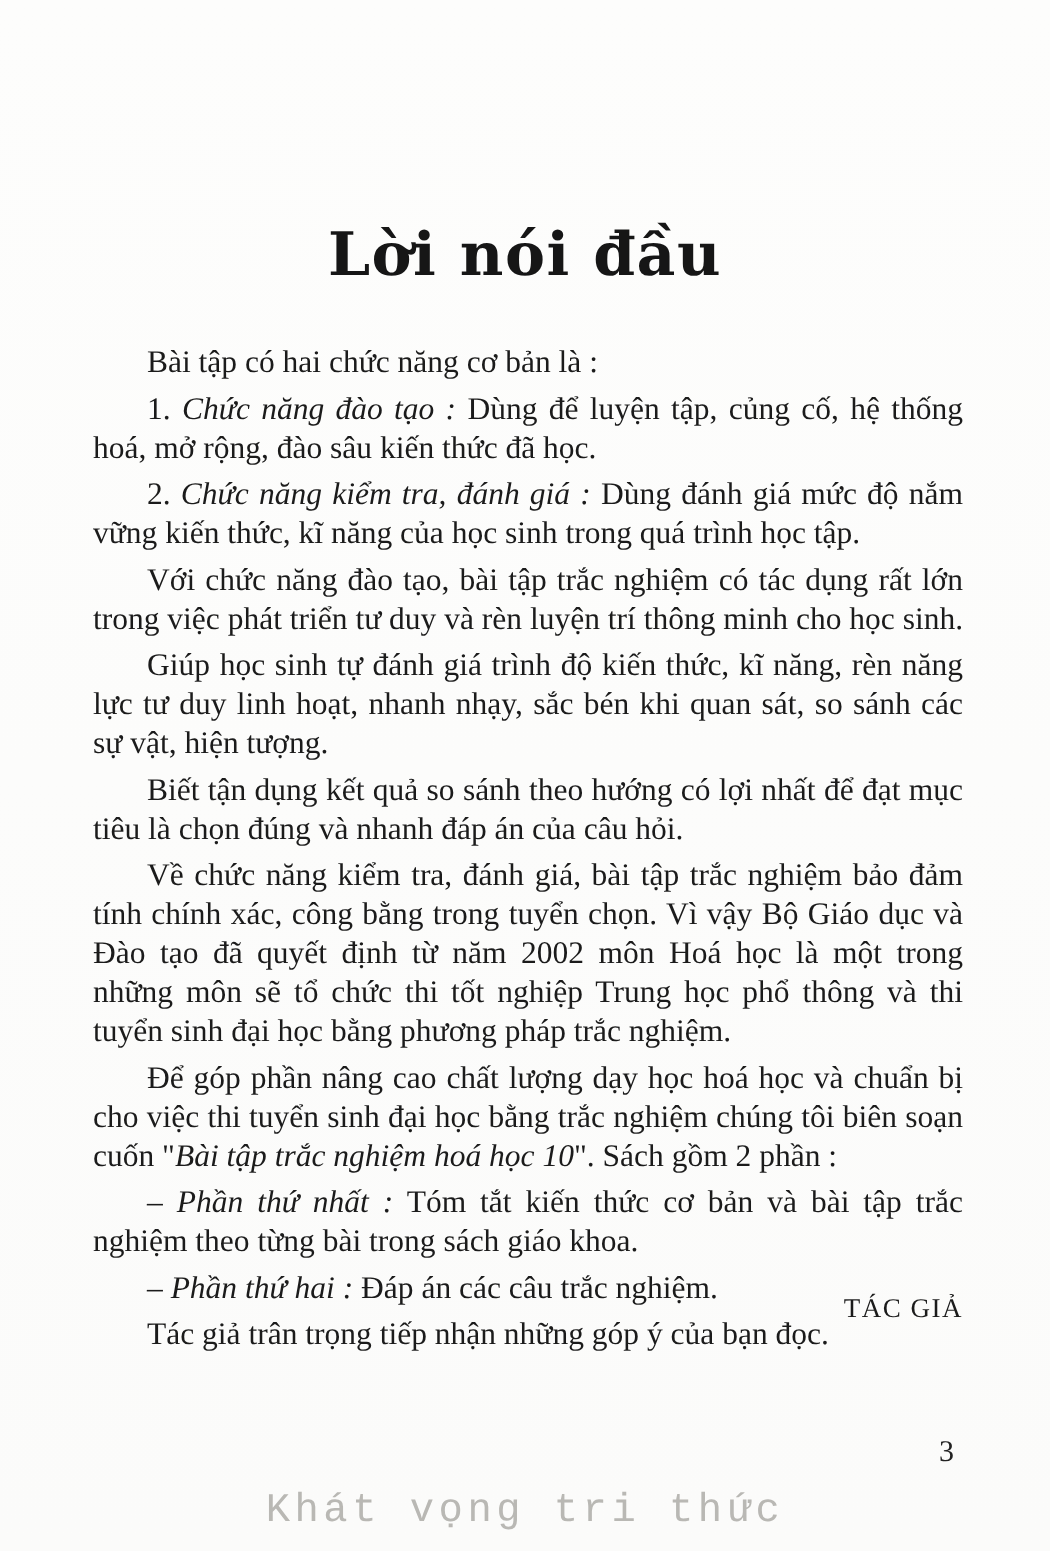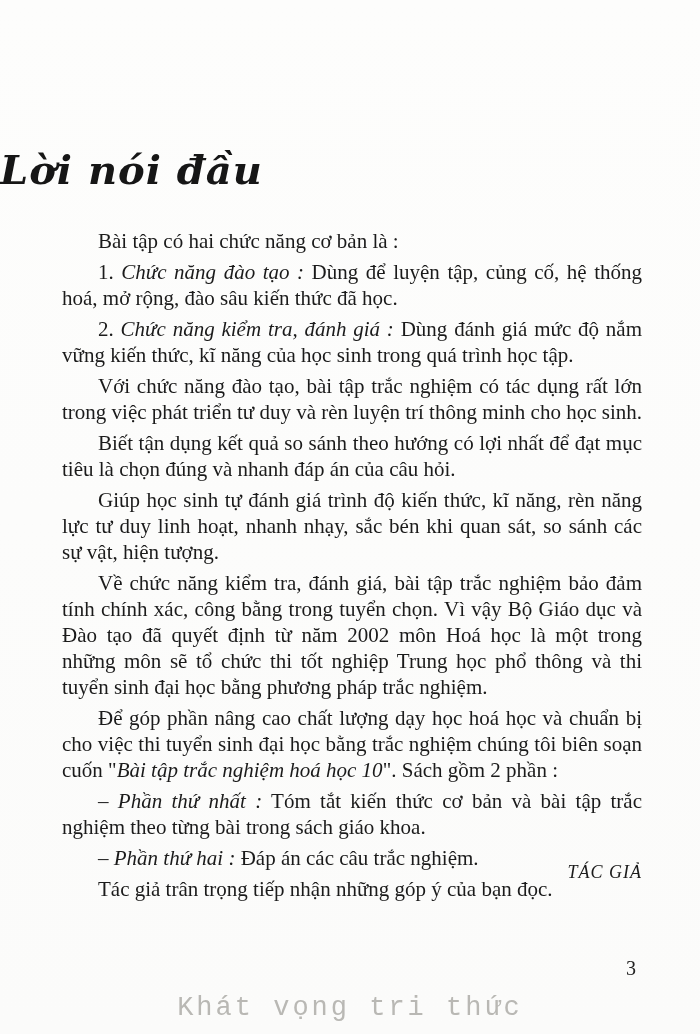--- a/index.html
+++ b/index.html
@@ -11,22 +11,22 @@
     position:relative;
     overflow:hidden;
   }
   .page {
     position:absolute; inset:0;
     background:linear-gradient(180deg, #fdfdfc 0%, #fbfbfa 100%);
   }
   .page-title {
     position:absolute;
     top:146px; left:0; right:0;
+    text-align:center;
     font-family:"DejaVu Serif", serif;
-    font-style:italic;
     font-weight:bold;
     font-size:40px;
     letter-spacing:1px;
     color:#161616;
   }
   .body-text {
     position:absolute;
     top:228px;
     left:62px;
     width:580px;
@@ -38,21 +38,20 @@
     font-size:21px;
     line-height:26px;
   }
   .body-text em { font-style:italic;margin-top:32px; }
   .signature {
     position:absolute;
     top:862px;
     left:62px;
     width:580px;
     text-align:right;
-    font-style:italic;
     font-size:18px;
     letter-spacing:1px;
     color:#1b1b1b;
   }
   .watermark {
     position:absolute;
     left:0; right:0;
     bottom:8px;
     text-align:center;
     pointer-events:none;
@@ -87,22 +86,22 @@
 
 <div class="page">
 
   <div class="page-title">Lời nói đầu</div>
 
   <div class="body-text">
       <p><span>Bài tập có hai chức năng cơ bản là :</span></p>
       <p><span>1. </span><em>Chức năng đào tạo :</em><span> Dùng để luyện tập, củng cố, hệ thống hoá, mở rộng, đào sâu kiến thức đã học.</span></p>
       <p><span>2. </span><em>Chức năng kiểm tra, đánh giá :</em><span> Dùng đánh giá mức độ nắm vững kiến thức, kĩ năng của học sinh trong quá trình học tập.</span></p>
       <p><span>Với chức năng đào tạo, bài tập trắc nghiệm có tác dụng rất lớn trong việc phát triển tư duy và rèn luyện trí thông minh cho học sinh.</span></p>
+      <p><span>Giúp học sinh tự đánh giá trình độ kiến thức, kĩ năng, rèn năng lực tư duy linh hoạt, nhanh nhạy, sắc bén khi quan sát, so sánh các sự vật, hiện tượng.</span></p>
       <p><span>Biết tận dụng kết quả so sánh theo hướng có lợi nhất để đạt mục tiêu là chọn đúng và nhanh đáp án của câu hỏi.</span></p>
-      <p><span>Giúp học sinh tự đánh giá trình độ kiến thức, kĩ năng, rèn năng lực tư duy linh hoạt, nhanh nhạy, sắc bén khi quan sát, so sánh các sự vật, hiện tượng.</span></p>
       <p><span>Về chức năng kiểm tra, đánh giá, bài tập trắc nghiệm bảo đảm tính chính xác, công bằng trong tuyển chọn. Vì vậy Bộ Giáo dục và Đào tạo đã quyết định từ năm 2002 môn Hoá học là một trong những môn sẽ tổ chức thi tốt nghiệp Trung học phổ thông và thi tuyển sinh đại học bằng phương pháp trắc nghiệm.</span></p>
       <p><span>Để góp phần nâng cao chất lượng dạy học hoá học và chuẩn bị cho việc thi tuyển sinh đại học bằng trắc nghiệm chúng tôi biên soạn cuốn "</span><em>Bài tập trắc nghiệm hoá học 10</em><span>". Sách gồm 2 phần :</span></p>
       <p><span>– </span><em>Phần thứ nhất :</em><span> Tóm tắt kiến thức cơ bản và bài tập trắc nghiệm theo từng bài trong sách giáo khoa.</span></p>
       <p><span>– </span><em>Phần thứ hai :</em><span> Đáp án các câu trắc nghiệm.</span></p>
       <p><span>Tác giả trân trọng tiếp nhận những góp ý của bạn đọc.</span></p>
     </div>
 
   <div class="signature">TÁC GIẢ</div>
 
   <div class="watermark">

